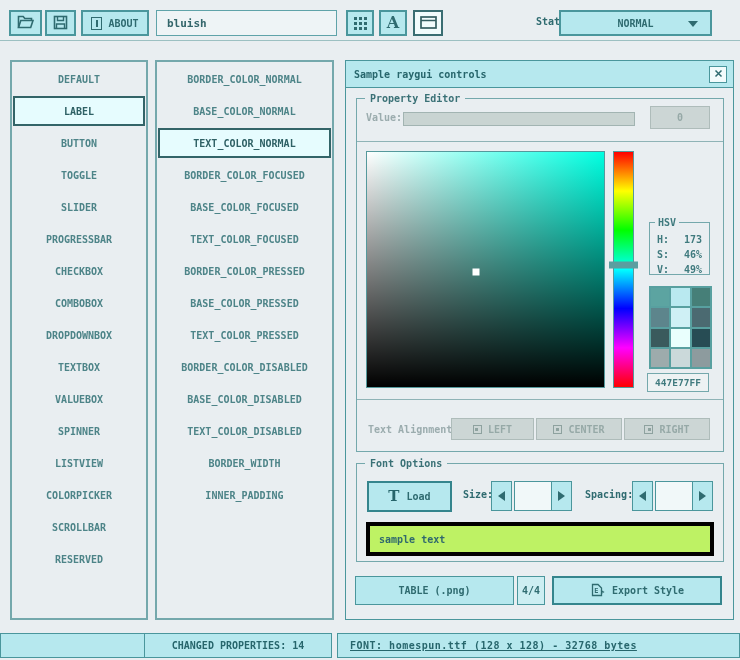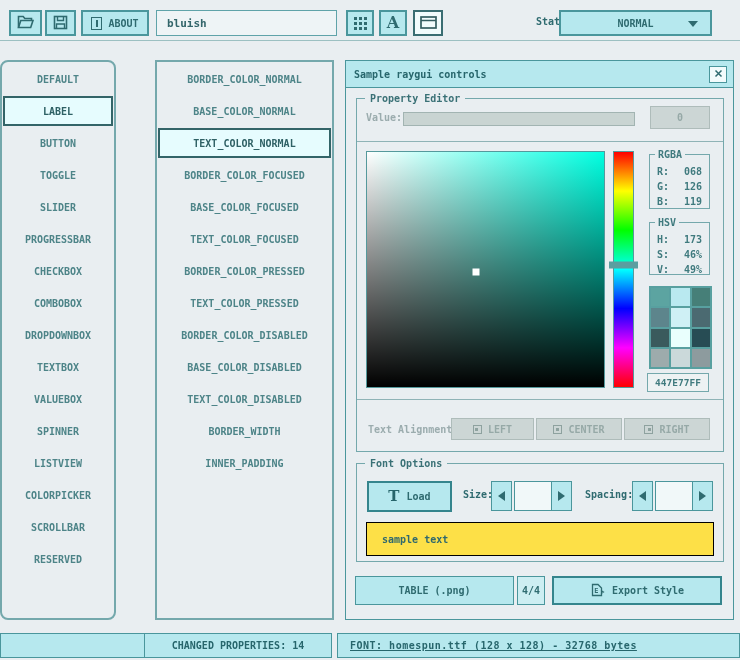--- a/index.html
+++ b/index.html
@@ -82,21 +82,21 @@
 
   .align-icon { width:9px; height:9px; border:1px solid #8ea29f; position:relative; display:inline-block; }
   .align-icon::after { content:""; position:absolute; width:3px; height:3px; background:#8ea29f; top:2px; }
   .align-left::after { left:1px; } .align-center::after { left:2px; } .align-right::after { right:1px; }
 
   .btn-cyan { background:#b6e8ee; border:1px solid #4a969c; color:#2f6b70; display:flex; align-items:center; justify-content:center; gap:7px; cursor:default; }
   .btn-cyan-strong { border:2px solid #35858d; }
   .valbox { background:#f1f8f9; border:1px solid #4a969c; color:#2f6b70; display:flex; align-items:center; justify-content:center;padding-left:44px; }
   .tri-left { width:0; height:0; border-top:5px solid transparent; border-bottom:5px solid transparent; border-right:7px solid #2f6b70; }
   .tri-right { width:0; height:0; border-top:5px solid transparent; border-bottom:5px solid transparent; border-left:7px solid #2f6b70; }
-  .sample-box { background:#fde047; border:1px solid #000000; display:flex; align-items:center; padding-left:15px; color:#30696e; }
+  .sample-box { background:#bef264; border:4px solid #000000; display:flex; align-items:center; padding-left:9px; color:#30696e; }
   .pages-box { background:#cdeef2; border:1px solid #4a969c; display:flex; align-items:center; justify-content:center; }
 
   
   .status-cell { top:633px; height:25px; background:#b6e8ee; border:1px solid #4a969c; color:#27666c; display:flex; align-items:center; }
   .status-center { justify-content:center; }
   .status-pad { padding-left:12px; letter-spacing:0.5px; }
 </style>
 </head>
 <body>
 
@@ -150,21 +150,21 @@
       </svg>
     </span>
   </div>
   <div class="abs state-label">State:</div>
   <div class="tbtn dropdown">
     <span>NORMAL</span>
     <span class="tri-down"></span>
   </div>
 </div>
 
-<div class="abs panel" style="left:0;top:60px;width:116px;height:560px;border-radius:8px;">
+<div class="abs panel" style="left:10px;top:60px;width:138px;height:560px;">
   <div class="panel-inner">
       <div class="list-item">
       <span>DEFAULT</span>
     </div>
       <div class="list-item selected">
       <span>LABEL</span>
     </div>
       <div class="list-item">
       <span>BUTTON</span>
     </div>
@@ -225,20 +225,23 @@
       <span>BORDER_COLOR_FOCUSED</span>
     </div>
       <div class="list-item">
       <span>BASE_COLOR_FOCUSED</span>
     </div>
       <div class="list-item">
       <span>TEXT_COLOR_FOCUSED</span>
     </div>
       <div class="list-item">
       <span>BORDER_COLOR_PRESSED</span>
+    </div>
+      <div class="list-item">
+      <span>BASE_COLOR_PRESSED</span>
     </div>
       <div class="list-item">
       <span>TEXT_COLOR_PRESSED</span>
     </div>
       <div class="list-item">
       <span>BORDER_COLOR_DISABLED</span>
     </div>
       <div class="list-item">
       <span>BASE_COLOR_DISABLED</span>
     </div>
@@ -277,35 +280,20 @@
 
     <div class="divider" style="top:42px;"></div>
 
     <div class="abs sv-area" style="left: 9px; top: 52px; width: 239px; height: 237px; background: linear-gradient(rgba(0, 0, 0, 0), rgb(0, 0, 0)), linear-gradient(to right, rgb(255, 255, 255), rgb(0, 255, 225));">
       <div class="sv-cursor" style="left: 46%; top: 51%;"></div>
     </div>
     <div class="abs hue-bar" style="left:256px;top:52px;width:21px;height:237px;">
       <div class="hue-handle" style="top: 48%;"></div>
     </div>
 
-    <div class="mini-group mini-pad" style="left:292px;top:55px;width:61px;height:55px;">
-      <span class="group-label">RGBA</span>
-      <div class="mini-row">
-          <span>R:</span>
-          <span>068</span>
-        </div>
-      <div class="mini-row">
-          <span>G:</span>
-          <span>126</span>
-        </div>
-      <div class="mini-row">
-          <span>B:</span>
-          <span>119</span>
-        </div>
-    </div>
 
     <div class="mini-group mini-pad" style="left:292px;top:123px;width:61px;height:53px;">
       <span class="group-label">HSV</span>
       <div class="mini-row">
           <span>H:</span>
           <span>173</span>
         </div>
       <div class="mini-row">
           <span>S:</span>
           <span>46%</span>

